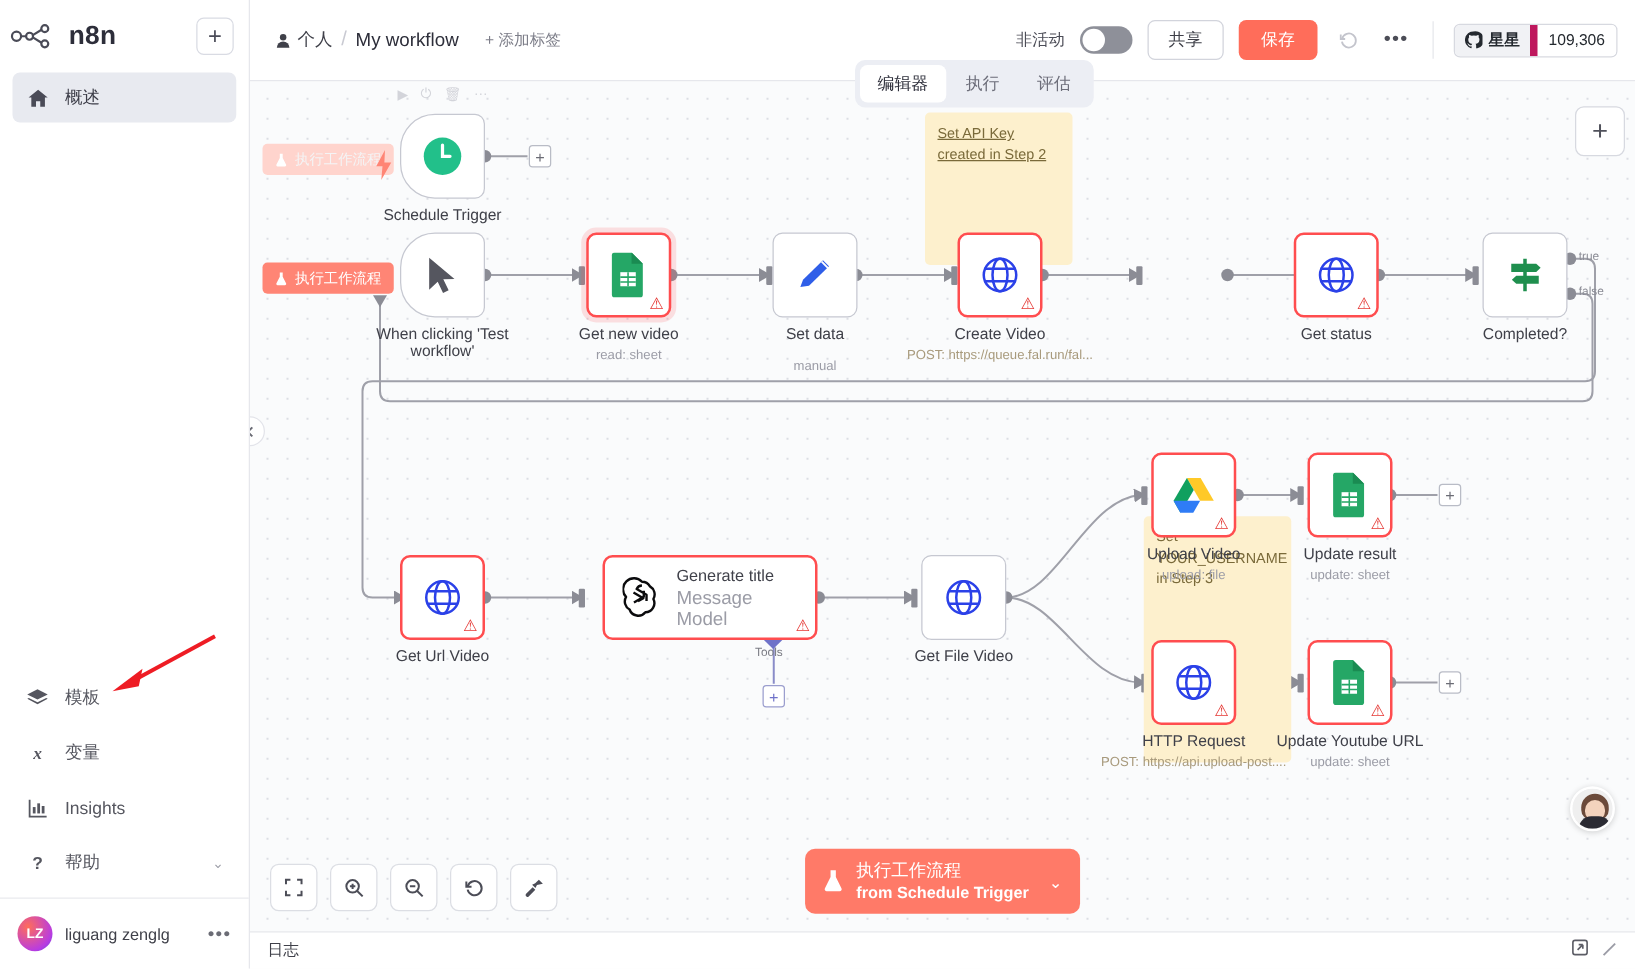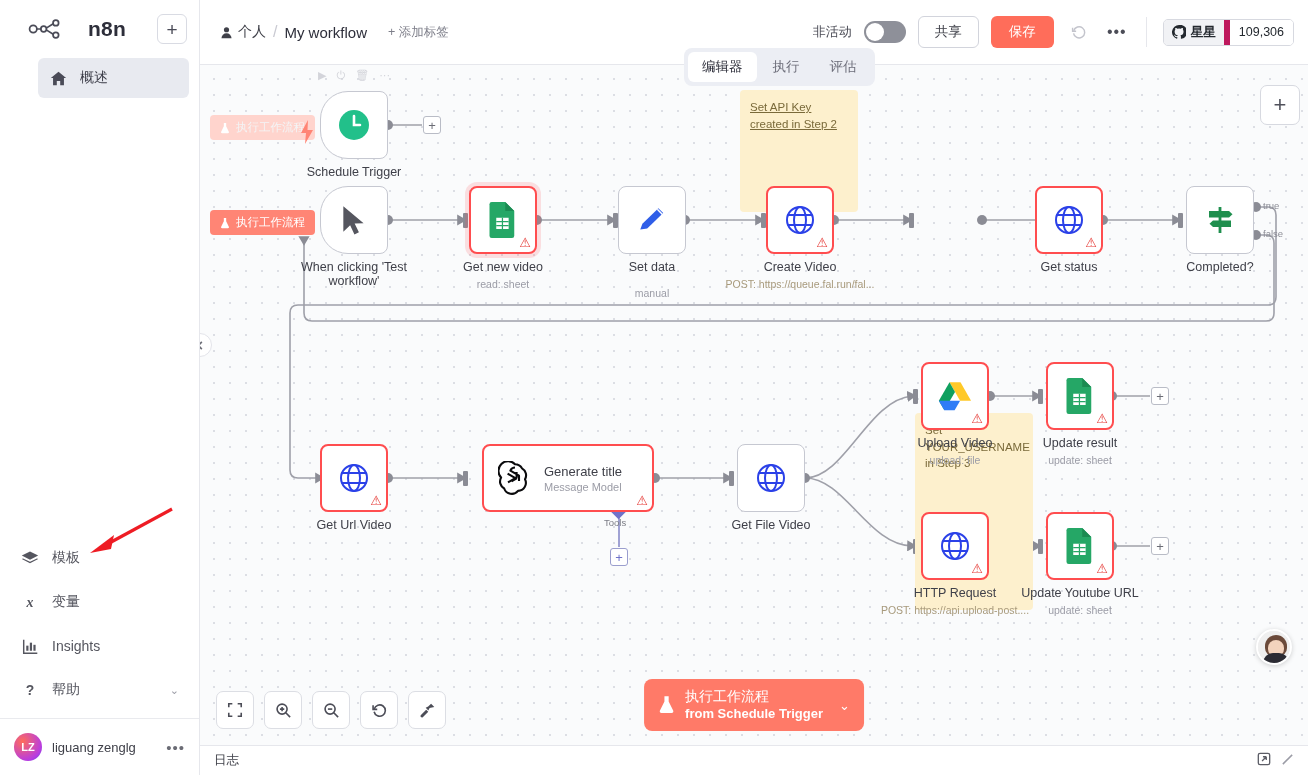--- a/index.html
+++ b/index.html
@@ -9,29 +9,29 @@
     background: #fff; overflow: hidden;
   }
   #app { position: relative; width: 1308px; height: 775px; display: flex; }
 
   
   .sidebar {
     width: 200px; height: 775px; background: #fff;
     border-right: 1px solid #e6e7ec;
     display: flex; flex-direction: column; position: relative; z-index: 30;
   }
-  .sb-top { padding: 14px 12px 6px 28px; display: flex; align-items: center; gap: 20px; }
+  .sb-top { padding: 14px 12px 6px 8px; display: flex; align-items: center; gap: 7px; }
   .logo-mark { width: 40px; height: 26px; flex: 0 0 auto; }
   .logo-text { font-size: 21px; font-weight: 700; color: #2d2e3a; letter-spacing: .2px; }
   .plus-btn {
     margin-left: auto; width: 30px; height: 30px; border: 1px solid #d9dbe3;
     border-radius: 6px; display: flex; align-items: center; justify-content: center;
     color: #4a4b57; font-size: 19px; line-height: 1; background: #fff; cursor: pointer;
   }
-  .sb-nav { padding: 8px 10px 0 10px; margin-left: 28px; }
+  .sb-nav { padding: 8px 10px 0 10px; }
   .sb-item {
     display: flex; align-items: center; gap: 12px;
     height: 40px; padding: 0 10px; border-radius: 6px; cursor: pointer;
     color: #55565f; font-size: 14px;
   }
   .sb-item.active { background: #e8eaf0; color: #3b3c47; font-weight: 500; }
   .sb-ico { width: 20px; height: 20px; display:flex; align-items:center; justify-content:center; color:#55565f; flex:0 0 auto;}
   .sb-spacer { flex: 1 1 auto; }
   .sb-bottom { padding: 0 10px 0 10px; }
   .sb-bottom .sb-item { height: 44px; }
@@ -147,21 +147,21 @@
     font-size: 12.5px; color: #3f4049; text-align: center; white-space: nowrap;
   }
   .node-label.wrap { white-space: normal; width: 120px; }
   .node-sub {
     position: absolute; left: 50%; transform: translateX(-50%);
     font-size: 10.5px; color: #9b9ca6; text-align: center; white-space: nowrap;
   }
   .node-sub.url { color: #a89a7c; }
   .wide-text { display: flex; flex-direction: column; gap: 2px; }
   .wide-title { font-size: 13px; color: #3f4049; }
-  .wide-sub { font-size: 11px; color: #9b9ca6; }
+  .wide-sub { font-size: 15px; color: #9b9ca6; }
 
   .run-badge {
     position: absolute; display: flex; align-items: center; gap: 6px;
     background: #ff8575; color: #fff; border-radius: 4px;
     padding: 5px 10px; font-size: 11.5px; white-space: nowrap; cursor: pointer;
   }
   .run-badge.faded { background: #ffd4cd; color: #f4f4f5; }
 
   .sticky {
     position: absolute; background: #fdf0cd; border-radius: 4px;

